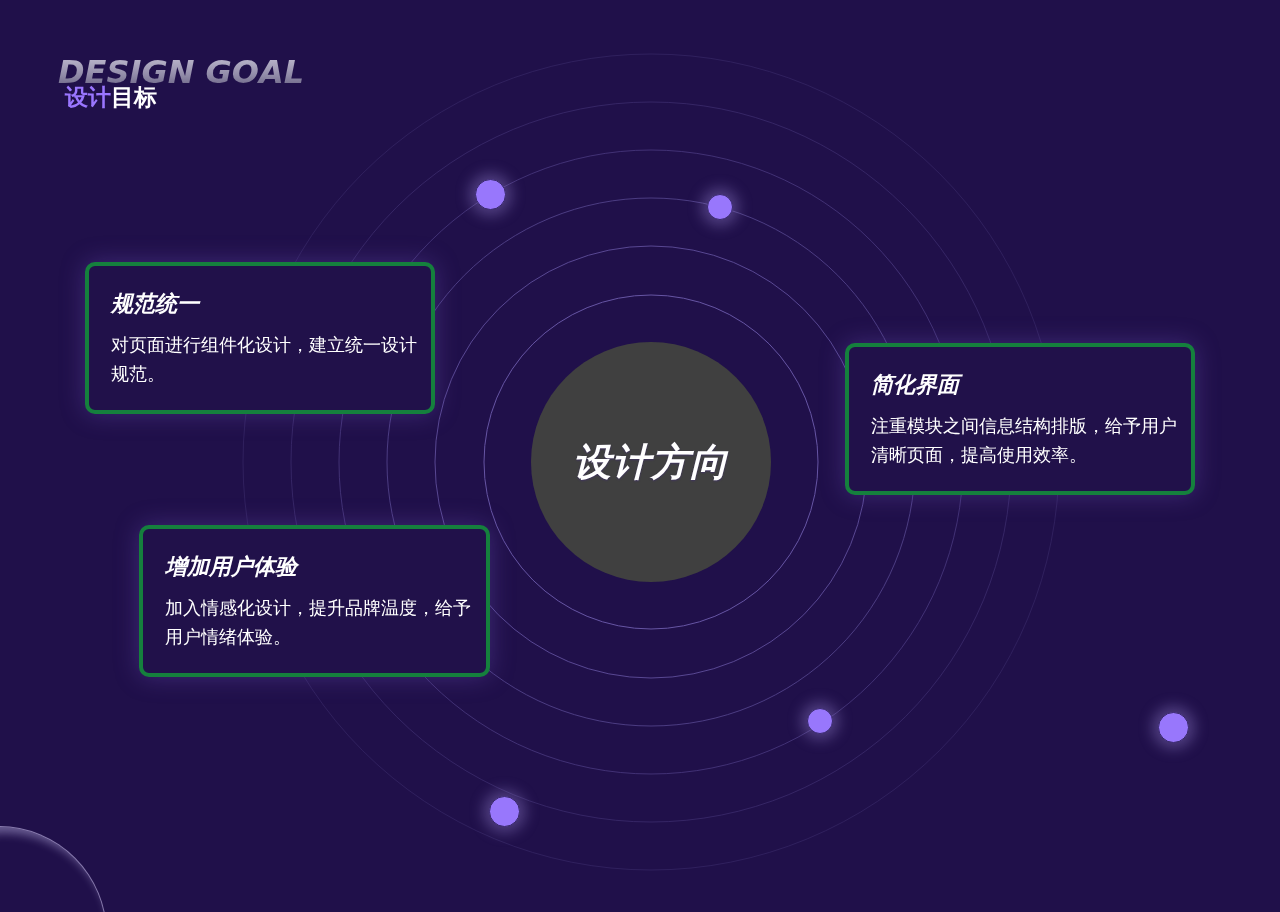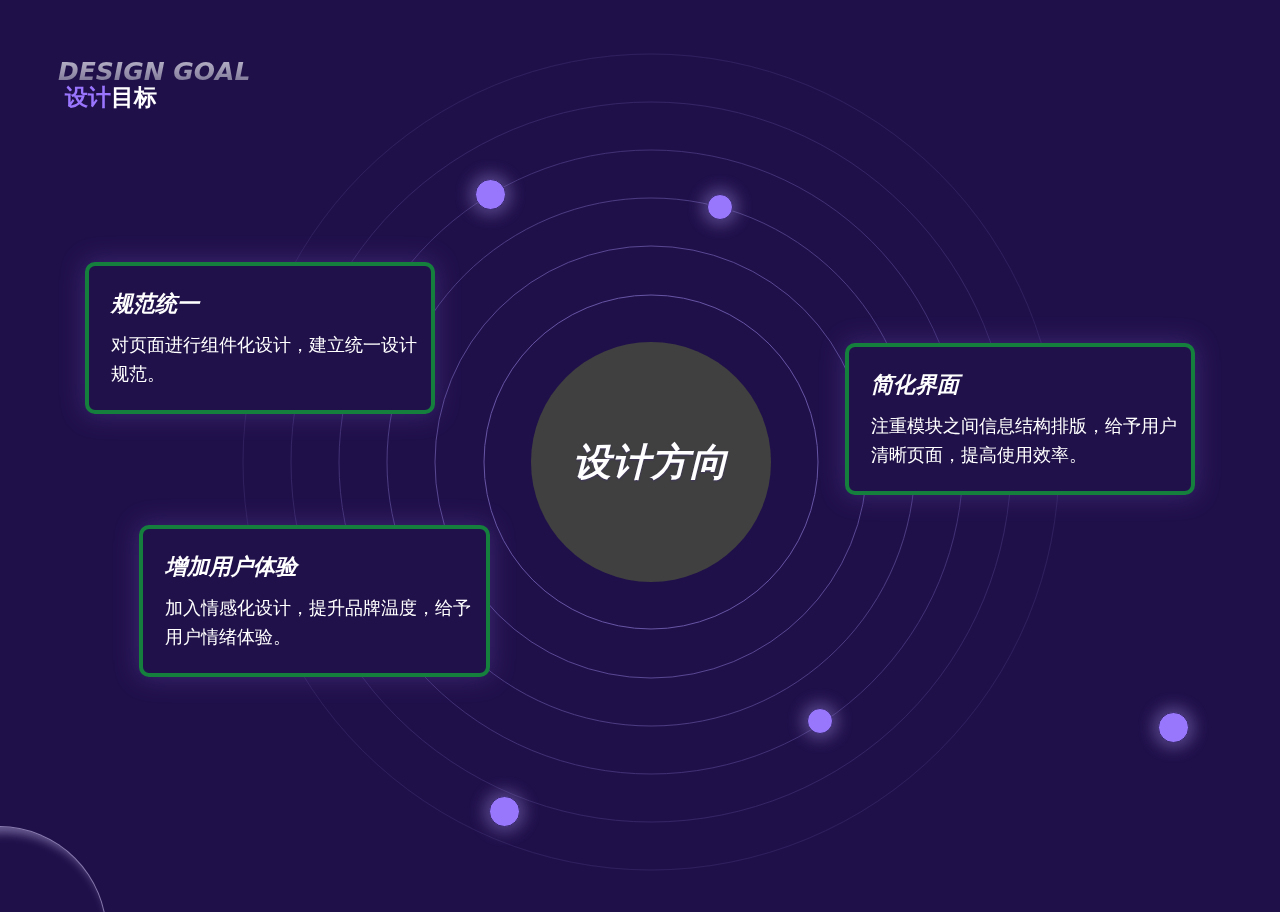--- a/index.html
+++ b/index.html
@@ -8,21 +8,21 @@
     background: #20104a;
     font-family: "DejaVu Sans", "Liberation Sans", sans-serif;
   }
   .stage { position: absolute; left: 0; top: 0; width: 1280px; height: 912px; }
   .rings { position: absolute; left: 0; top: 0; width: 1280px; height: 912px; }
 
   .heading { position: absolute; left: 58px; top: 52px; }
   .heading-en {
     position: absolute; left: 0; top: 0;
     font-family: "DejaVu Sans", sans-serif; font-weight: bold; font-style: italic;
-    font-size: 25px; letter-spacing: 0px; white-space: nowrap;
+    font-size: 32px; letter-spacing: 0px; white-space: nowrap;
     background: linear-gradient(180deg, #c9c5d8 0%, #8f89a6 60%, #5d5679 100%);
     -webkit-background-clip: text; background-clip: text; color: transparent;
     line-height: 40px;
   }
   .heading-cn {
     position: absolute; left: 7px; top: 30px; white-space: nowrap;
     font-family: "DejaVu Sans", sans-serif; font-weight: bold; font-size: 23px; line-height: 30px;
   }
   .heading-cn .accent { color: #9a76ff; }
   .heading-cn .plain { color: #ffffff; }

